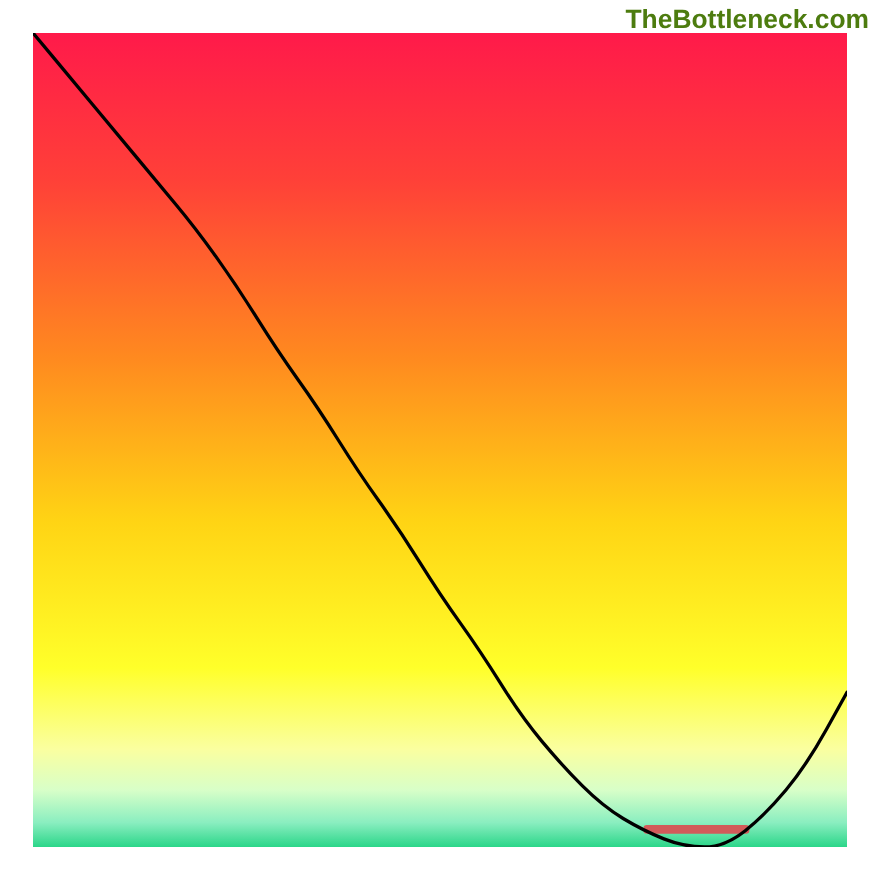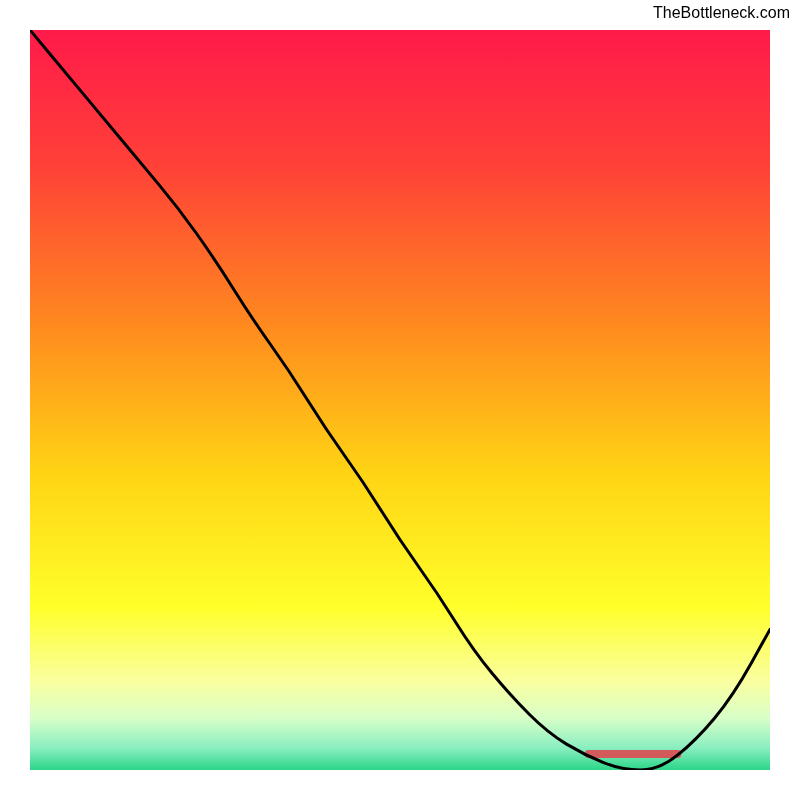--- a/index.html
+++ b/index.html
@@ -14,23 +14,23 @@
   .frame {
     position: relative;
     width: 800px;
     height: 800px;
     background: #fff;
   }
   .watermark {
     position: absolute;
     top: 4px;
     right: 10px;
-    font-size: 16px;
-    font-weight: 400;
-    color: #000000;
+    font-size: 24px;
+    font-weight: 700;
+    color: #4d7c0f;
     letter-spacing: 0px;
     user-select: none;
   }
   svg.plot {
     position: absolute;
     top: 30px;
     left: 30px;
     width: 740px;
     height: 740px;
     display: block;

